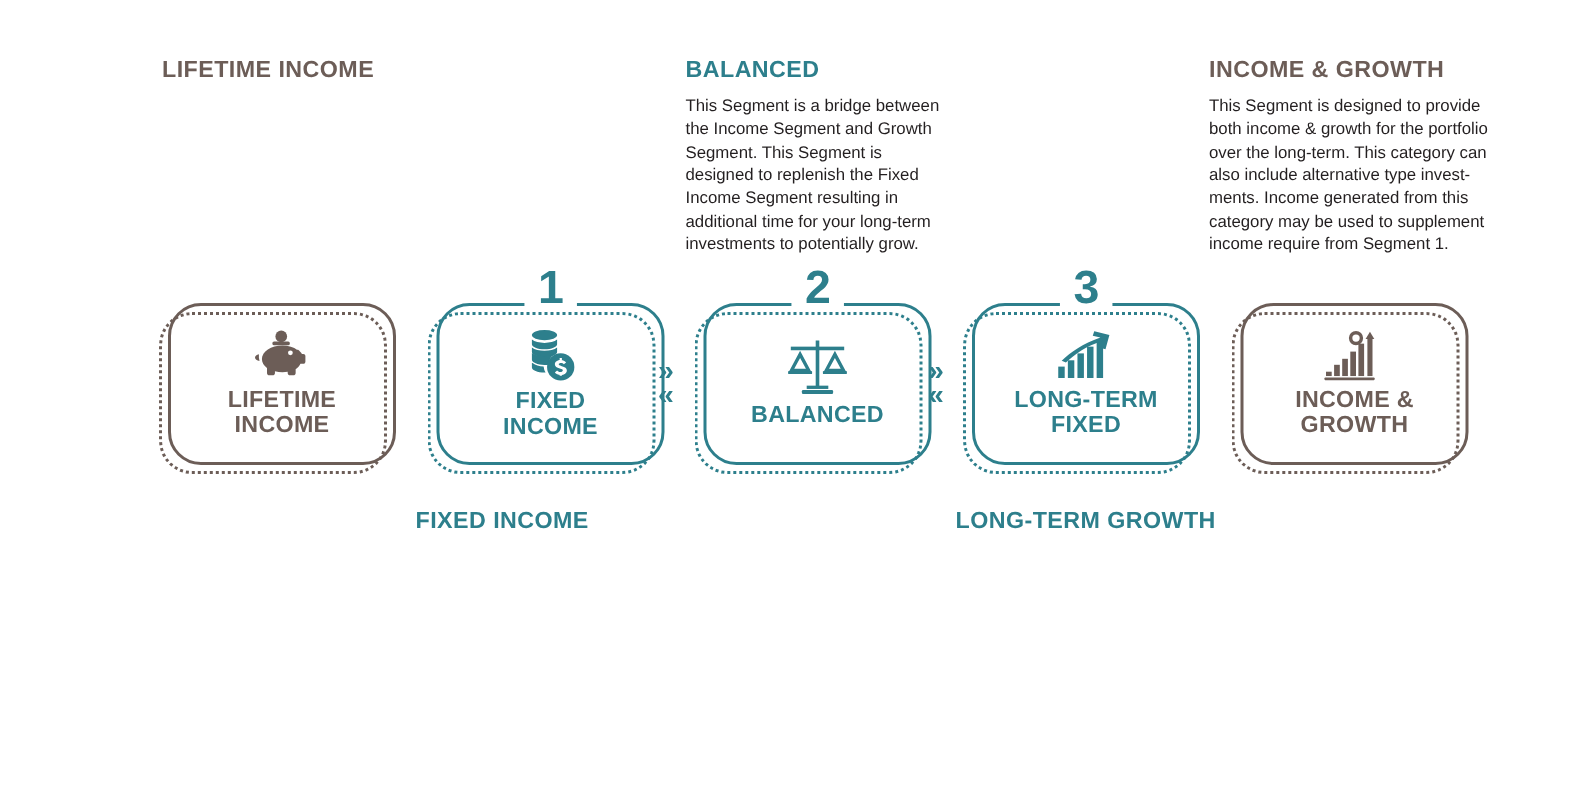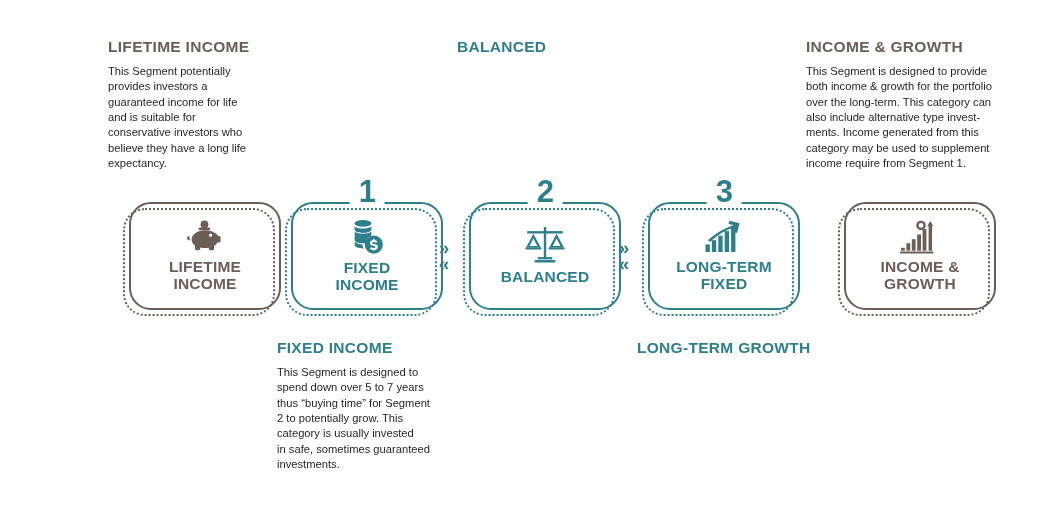--- a/index.html
+++ b/index.html
@@ -70,21 +70,21 @@
   }
   .seg .frame-dot {
     border: 2.6px dotted currentColor;
     transform: translate(-6px, 6px);
   }
   .seg .frame-solid {
     border: 2.2px solid currentColor;
   }
 
   .seg.teal  { color: #2d7f8c; }
-  .seg.brown { color: #6c5d57; margin-left: 17px; }
+  .seg.brown { color: #6c5d57; }
 
   .seg .inner {
     position: absolute;
     left: 0; top: 0;
     width: 100%;
     height: 100%;
     display: flex;
     flex-direction: column;
     align-items: center;
     justify-content: center;
@@ -137,53 +137,46 @@
   }
   .chev span { display: block; }
 </style>
 </head>
 <body>
 
 <div class="stage">
 
   <div class="txtblock" style="left:92px; top:38px; width:190px;">
     <div class="hd brown">LIFETIME INCOME</div>
-    <div class="bd">This Segment potentially
-provides investors a
-guaranteed income for life
-and is suitable for
-conservative investors who
-believe they have a long life
-expectancy.</div>
   </div>
 
   <div class="txtblock" style="left:441px; top:38px; width:200px;">
     <div class="hd teal">BALANCED</div>
+    <div class="bd">This Segment is a bridge between
+the Income Segment and Growth
+Segment. This Segment is
+designed to replenish the Fixed
+Income Segment resulting in
+additional time for your long-term
+investments to potentially grow.</div>
   </div>
 
   <div class="txtblock" style="left:790px; top:38px; width:200px;">
     <div class="hd brown">INCOME &amp; GROWTH</div>
     <div class="bd">This Segment is designed to provide
 both income &amp; growth for the portfolio
 over the long-term. This category can
 also include alternative type invest-
 ments. Income generated from this
 category may be used to supplement
 income require from Segment 1.</div>
   </div>
 
   <div class="txtblock" style="left:261px; top:339px; width:200px;">
     <div class="hd teal">FIXED INCOME</div>
-    <div class="bd">This Segment is designed to
-spend down over 5 to 7 years
-thus “buying time” for Segment
-2 to potentially grow. This
-category is usually invested
-in safe, sometimes guaranteed
-investments.</div>
   </div>
 
   <div class="txtblock" style="left:621px; top:339px; width:200px;">
     <div class="hd teal">LONG-TERM GROWTH</div>
   </div>
 
   <div class="boxrow">
 
     <div class="seg brown" style="left:96px; top:202px;">
       <div class="frame-dot"></div>

